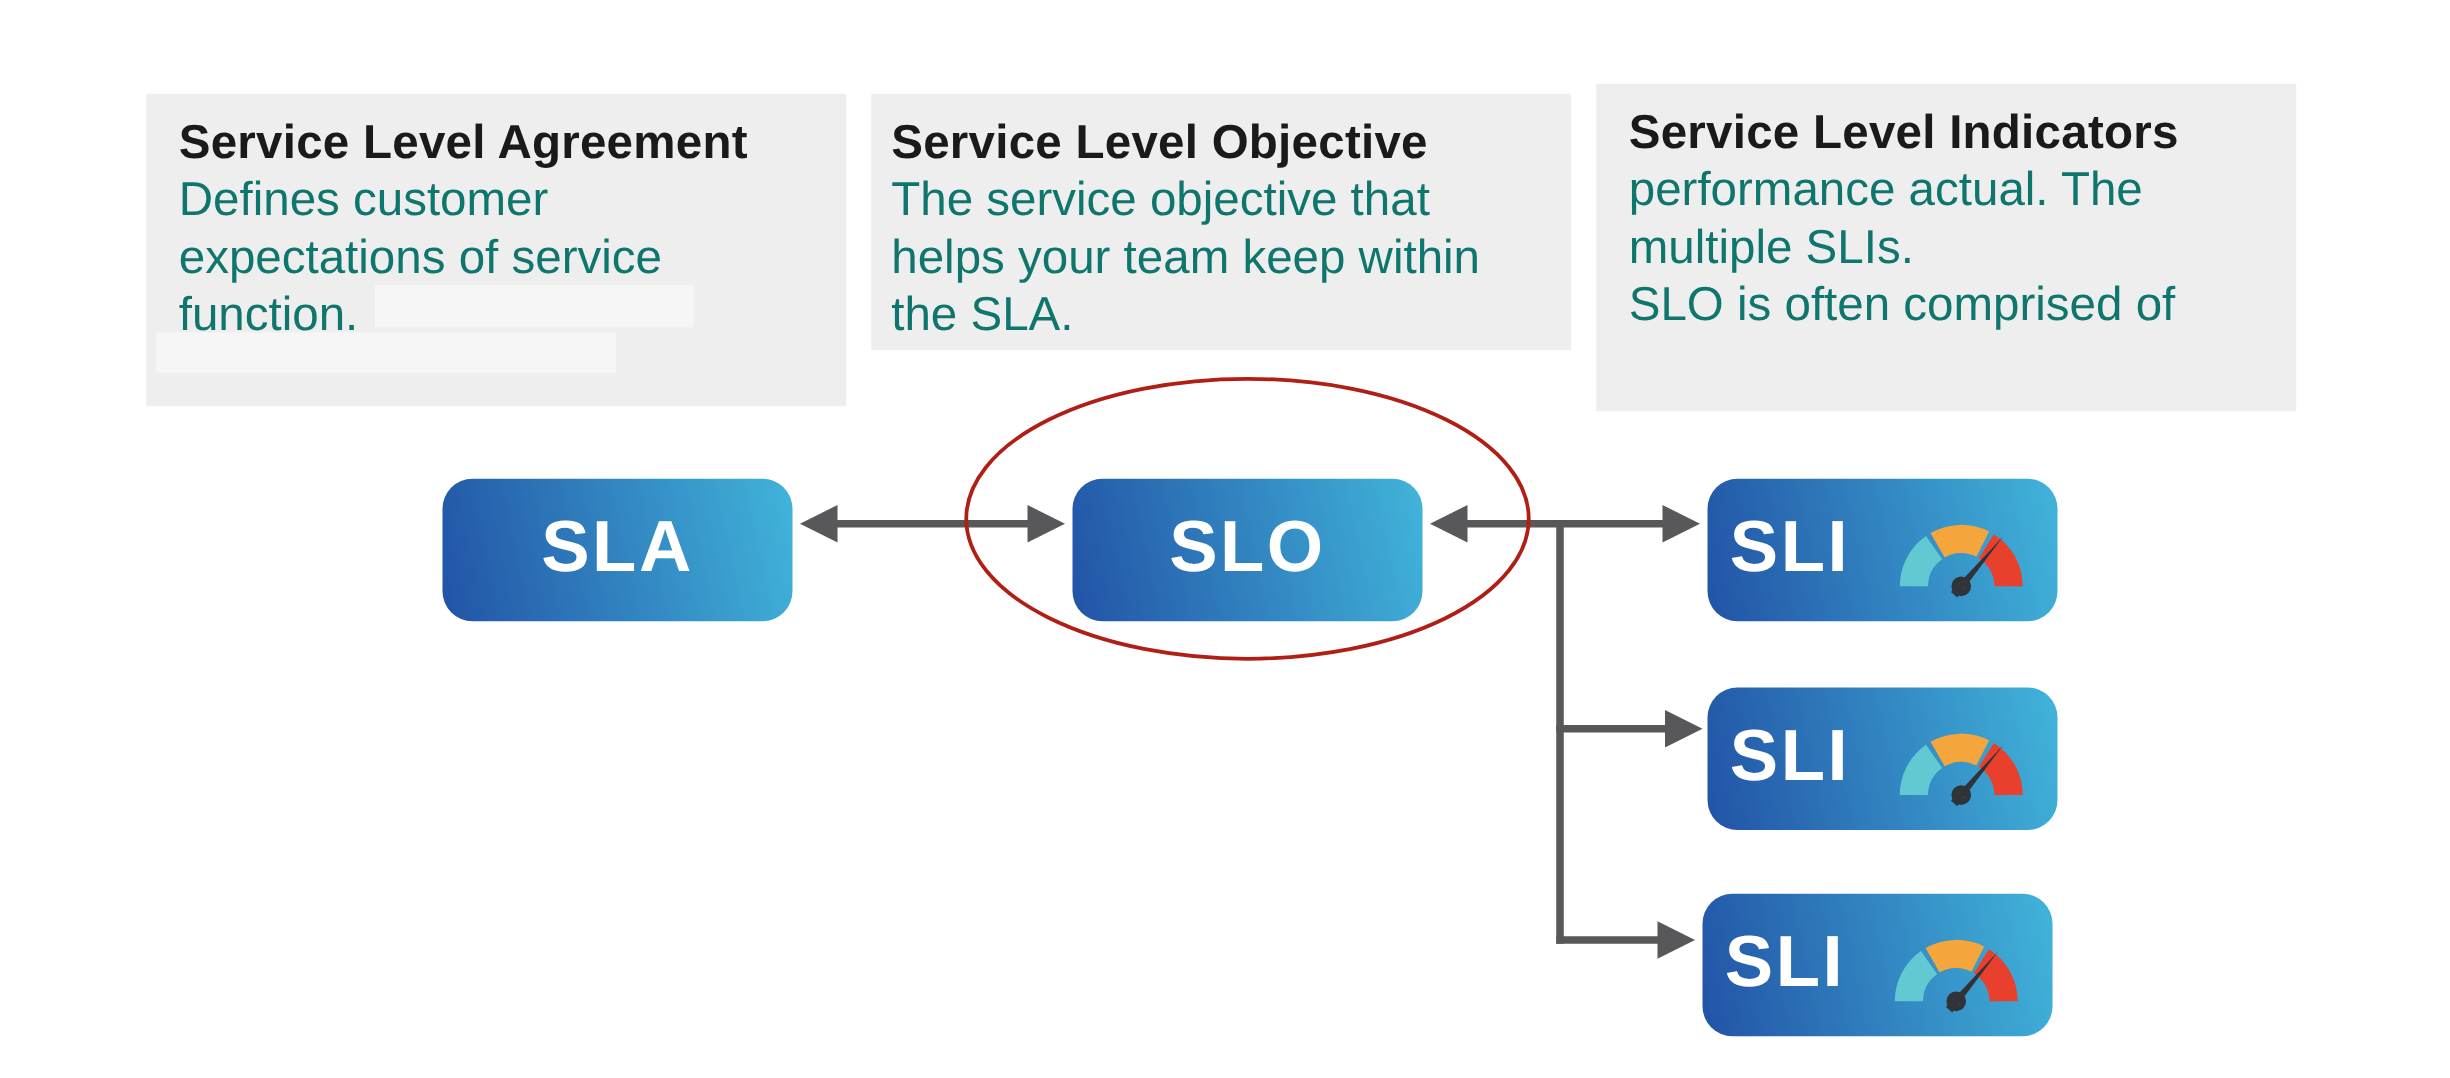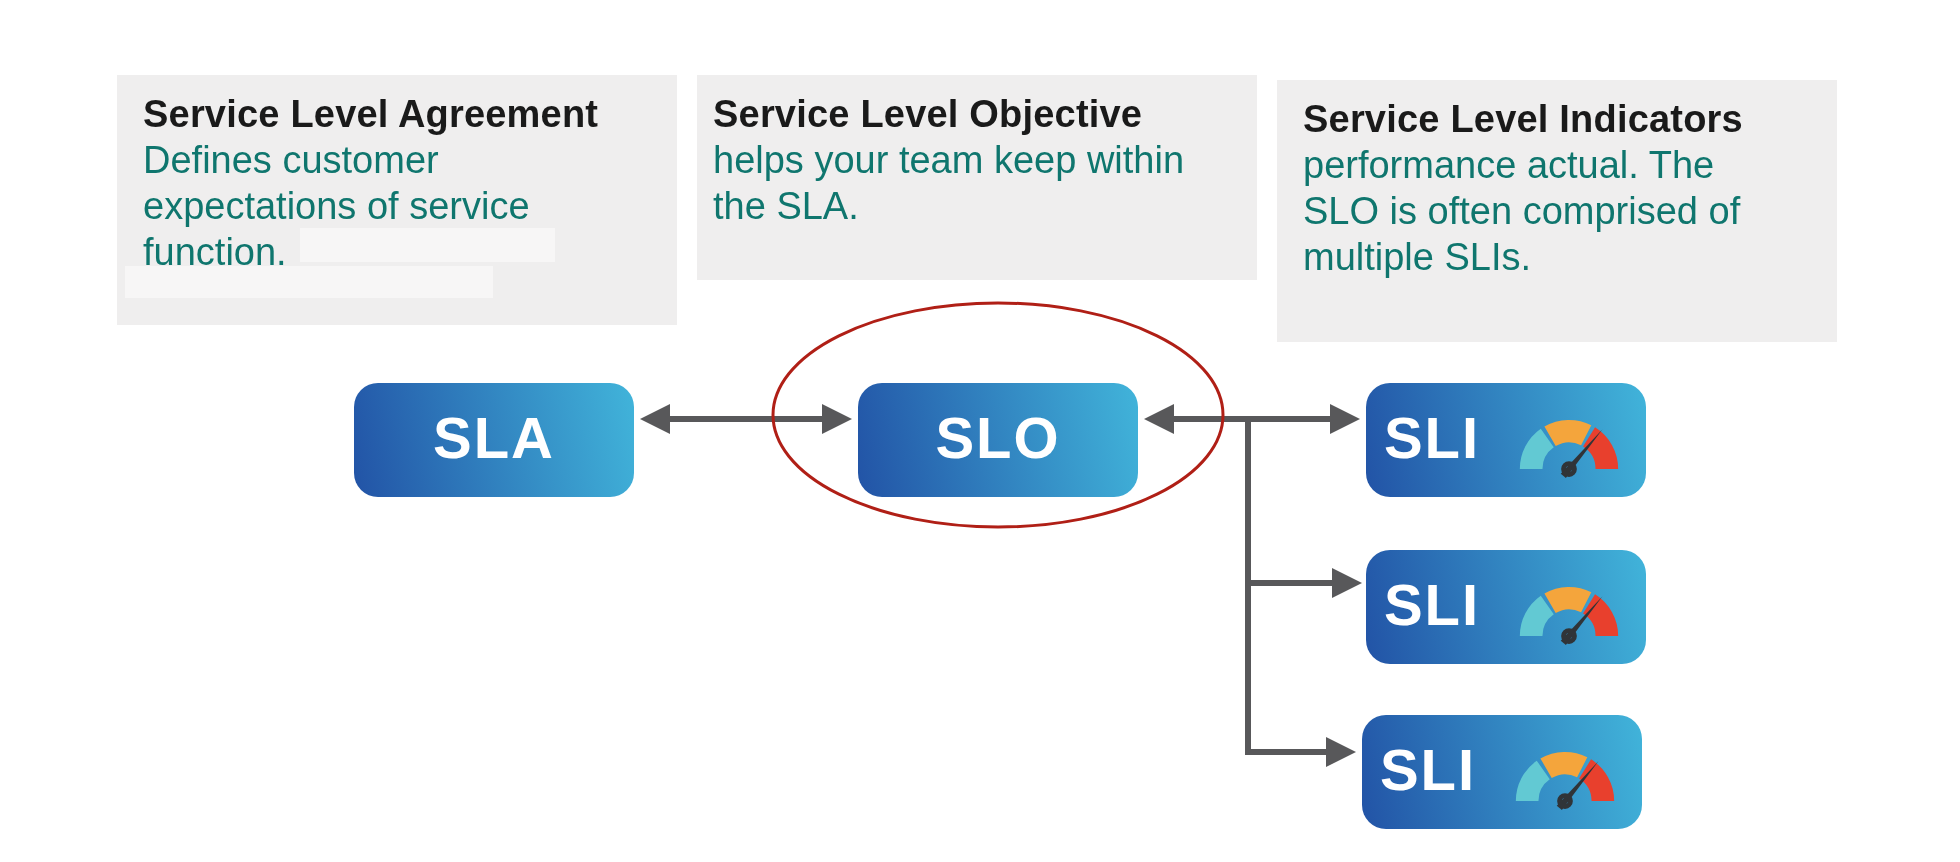--- a/index.html
+++ b/index.html
@@ -51,29 +51,30 @@
     <div class="desc-title">Service Level Agreement</div>
     <div class="desc-line">Defines customer</div>
     <div class="desc-line">expectations of service</div>
     <div class="desc-line">function.</div>
     <div class="redact" style="left:183px;top:153px;width:255px;height:34px;"></div>
     <div class="redact" style="left:8px;top:191px;width:368px;height:32px;"></div>
   </div>
 
   <div class="desc-box" style="left:697px;top:75px;width:560px;height:205px;padding-left:16px;">
     <div class="desc-title">Service Level Objective</div>
+    <div class="desc-line">The service objective that</div>
     <div class="desc-line">helps your team keep within</div>
     <div class="desc-line">the SLA.</div>
   </div>
 
-  <div class="desc-box" style="left:1277px;top:80px;width:560px;height:262px;">
+  <div class="desc-box" style="left:1277px;top:67px;width:560px;height:262px;">
     <div class="desc-title">Service Level Indicators</div>
     <div class="desc-line">performance actual. The</div>
+    <div class="desc-line">multiple SLIs.</div>
     <div class="desc-line">SLO is often comprised of</div>
-    <div class="desc-line">multiple SLIs.</div>
   </div>
 
   <svg class="overlay" width="1960" height="862" viewBox="0 0 1960 862">
     <g>
       <rect class="conn" x="666" y="416" width="160" height="6"></rect>
       <polygon class="conn" points="640,419 670,404 670,434"></polygon>
       <polygon class="conn" points="852,419 822,404 822,434"></polygon>
     </g>
     <g>
       <rect class="conn" x="1170" y="416" width="164" height="6"></rect>

